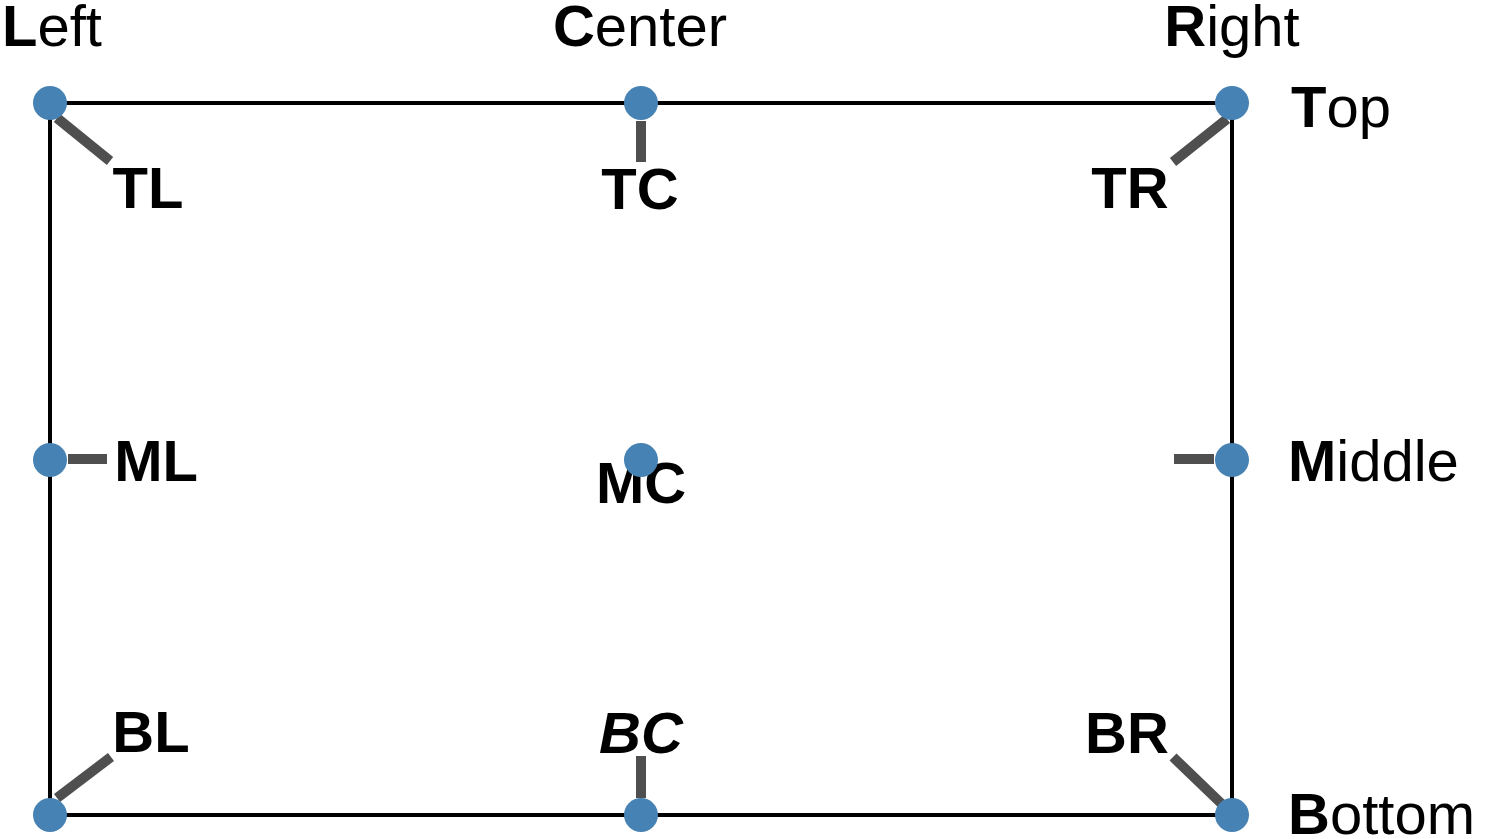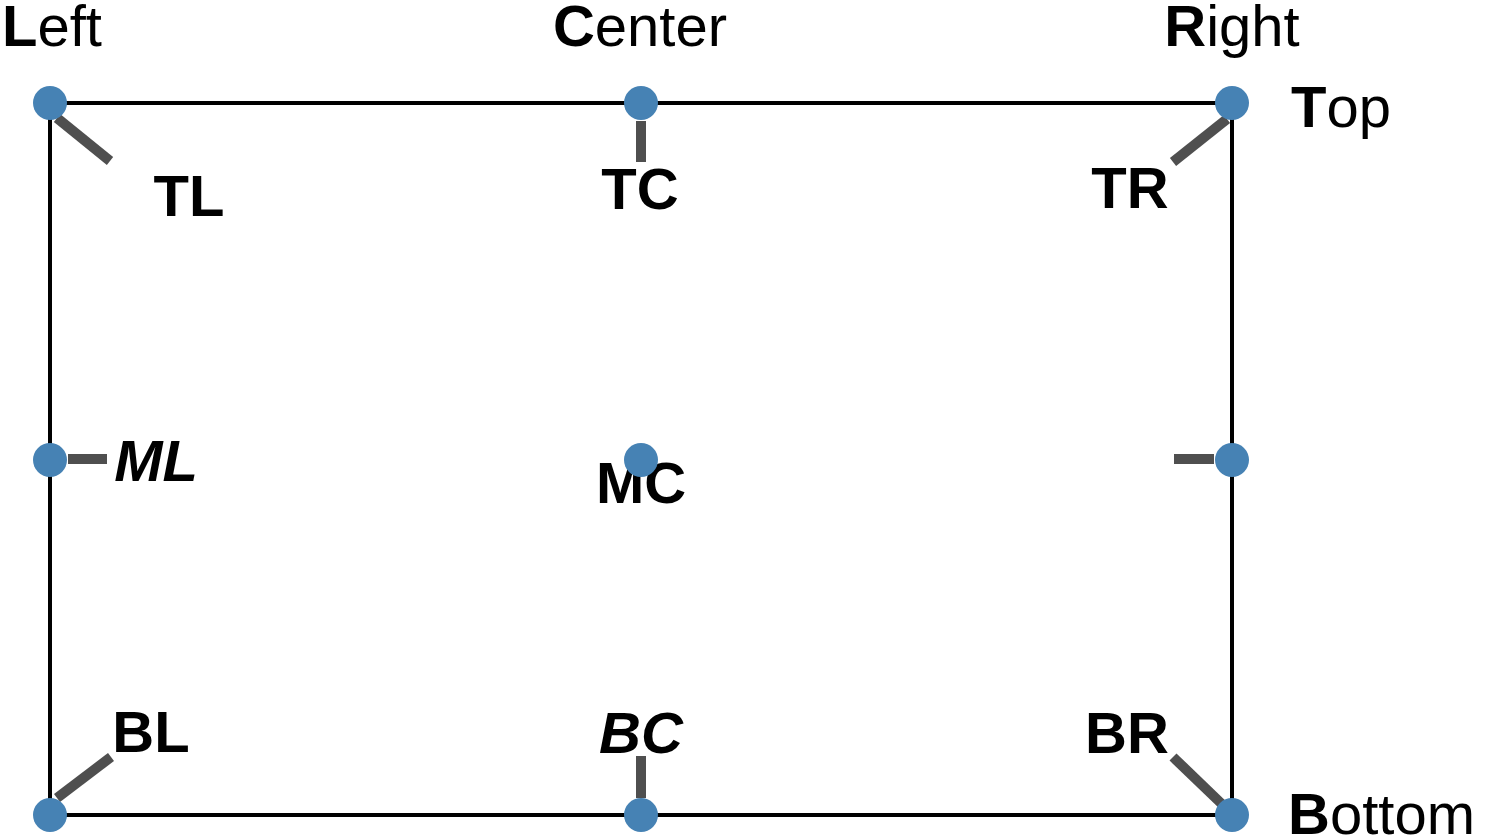--- a/index.html
+++ b/index.html
@@ -84,28 +84,31 @@
   <div class="edge-label center-x" style="left:640px; top:-3px;">
     <span class="b">C</span><span>enter</span>
   </div>
   <div class="edge-label center-x" style="left:1232px; top:-3px;">
     <span class="b">R</span><span>ight</span>
   </div>
 
   <div class="edge-label row-label" style="left:1291px; top:107px;">
     <span class="b">T</span><span>op</span>
   </div>
+  <div class="edge-label row-label" style="left:1288px; top:461px;">
+    <span class="b">M</span><span>iddle</span>
+  </div>
   <div class="edge-label row-label" style="left:1288px; top:814px;">
     <span class="b">B</span><span>ottom</span>
   </div>
 
-  <div class="anchor-label" style="left:148px;  top:196px;margin-left:41px;">TL</div>
+  <div class="anchor-label" style="left:148px;  top:188px;">TL</div>
   <div class="anchor-label" style="left:640px;  top:189px;">TC</div>
   <div class="anchor-label" style="left:1130px; top:188px;">TR</div>
-  <div class="anchor-label" style="left:156px;  top:461px;font-style:italic;">ML</div>
+  <div class="anchor-label" style="left:156px;  top:461px;">ML</div>
   <div class="anchor-label" style="left:641px;  top:483px;">MC</div>
   <div class="anchor-label" style="left:151px;  top:732px;">BL</div>
   <div class="anchor-label" style="left:641px;  top:733px;font-style:italic;">BC</div>
   <div class="anchor-label" style="left:1127px; top:733px;">BR</div>
 
   <svg class="layer layer--markers" viewBox="0 0 1488 839">
     <circle class="marker" cx="50" cy="103" r="17"></circle>
     <circle class="marker" cx="641" cy="103" r="17"></circle>
     <circle class="marker" cx="1232" cy="103" r="17"></circle>
     <circle class="marker" cx="50" cy="460" r="17"></circle>

